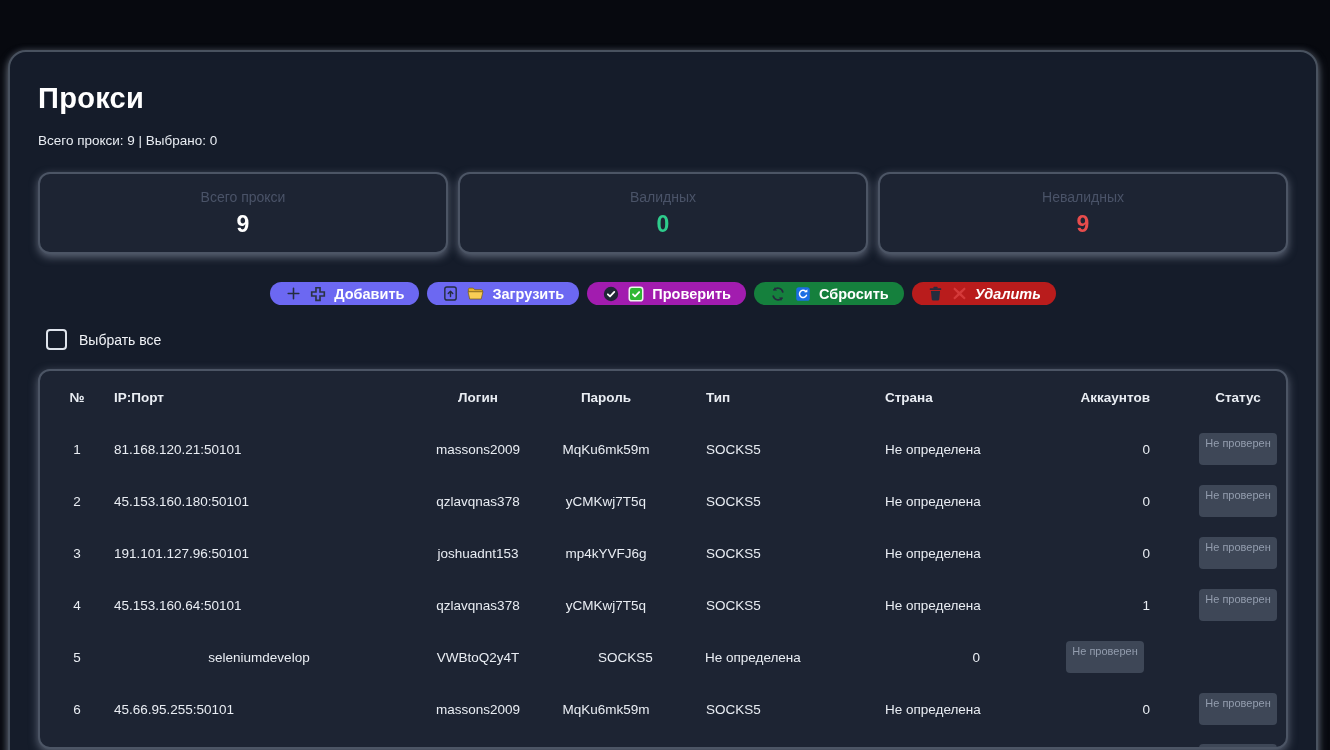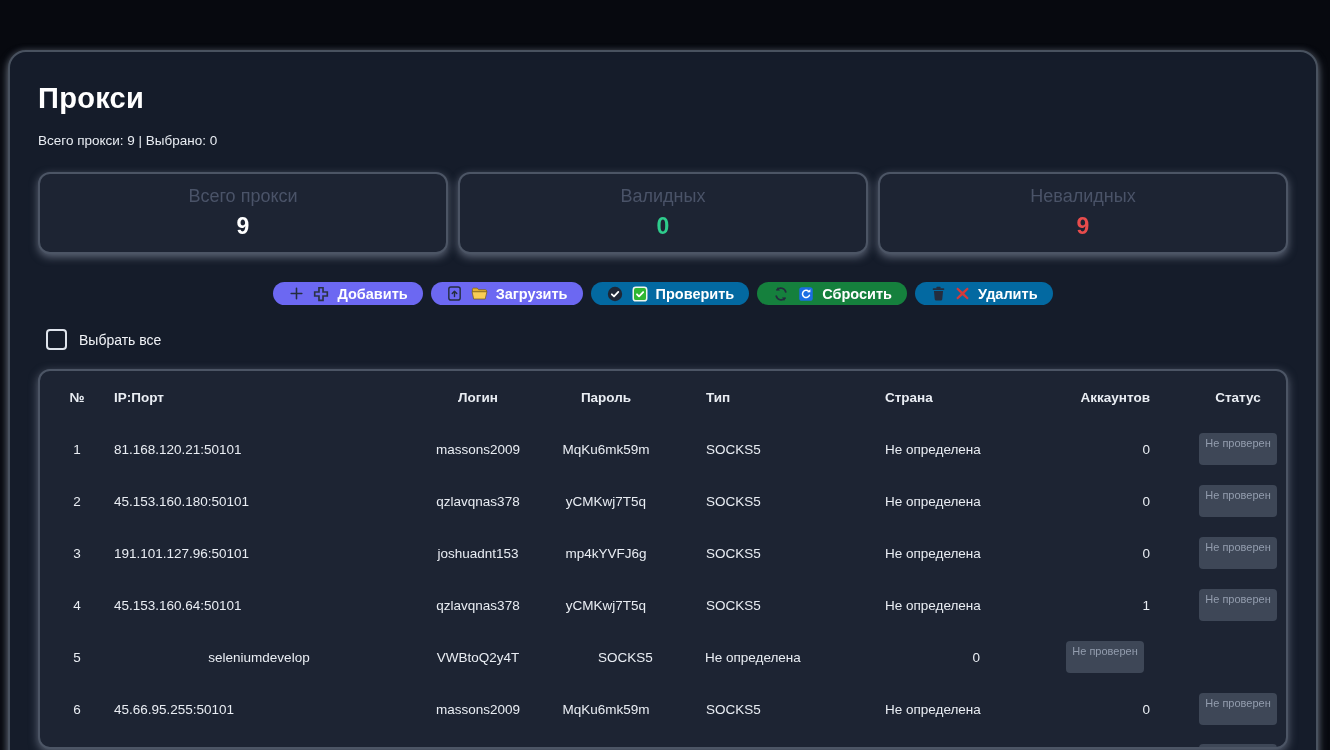--- a/index.html
+++ b/index.html
@@ -21,35 +21,35 @@
     margin:30px 0 0 28px;font-size:29px;font-weight:700;color:#ffffff;letter-spacing:.3px;
   }
   .page-summary{margin:18px 0 0 28px;font-size:13.5px;color:#e9edf3;}
   .stats-row{display:flex;gap:10px;margin:24px 28px 0 28px;}
   .stat-card{
     flex:1;height:78px;border-radius:12px;background:#1d2433;
     border:2px solid #4c5565;
     box-shadow:0 3px 9px rgba(165,175,195,.5);
     display:flex;flex-direction:column;align-items:center;justify-content:center;gap:6px;
   }
-  .stat-label{font-size:18px;color:#4a5368;}
+  .stat-label{font-size:14px;color:#4a5368;}
   .stat-value{font-size:23px;font-weight:700;color:#ffffff;}
   .stat-value.green{color:#2ecc8c;}
   .stat-value.red{color:#e84c4c;}
   .toolbar{display:flex;justify-content:center;gap:8px;margin-top:28px;}
   .btn{
     height:23px;border:none;border-radius:17px;padding:0 15px;
     display:flex;align-items:center;gap:7px;
     font-family:inherit;font-size:14.5px;font-weight:600;color:#ffffff;cursor:pointer;
   }
   .btn svg{display:block;}
   .btn-purple{background:#6c68f2;}
-  .btn-green{background:#0369a1;}
+  .btn-green{background:#a21caf;}
   .btn-orange{background:#15803d;}
-  .btn-red{background:#0369a1;}
+  .btn-red{background:#b91c1c;font-style:italic;}
   .select-row{display:flex;align-items:center;gap:12px;margin:24px 0 0 36px;}
   .checkbox{
     width:17px;height:17px;border:2px solid #dfe4ec;border-radius:4px;background:transparent;cursor:pointer;
   }
   .select-label{font-size:14px;color:#f2f4f8;}
   .table-card{
     margin:19px 28px 0 28px;height:376px;border-radius:12px;background:#1d2433;
     border:2px solid #4c5565;
     box-shadow:0 3px 10px rgba(165,175,195,.5);
     overflow:hidden;

